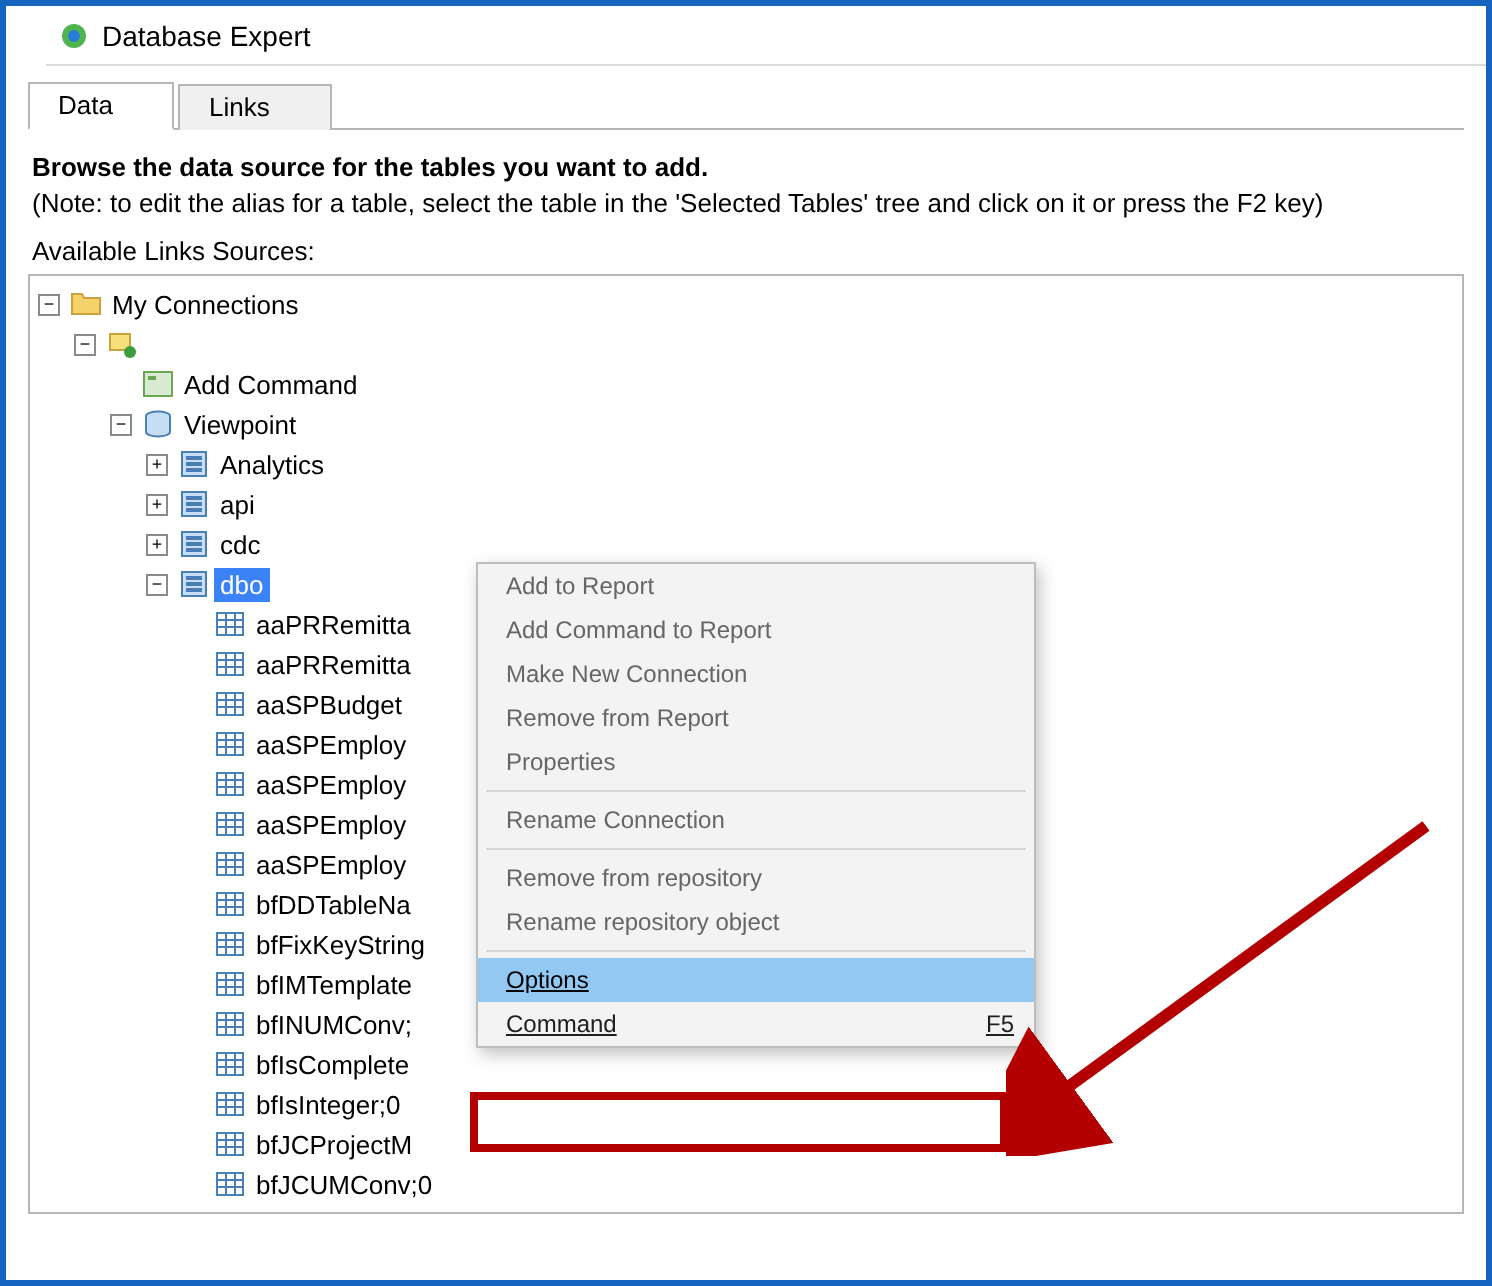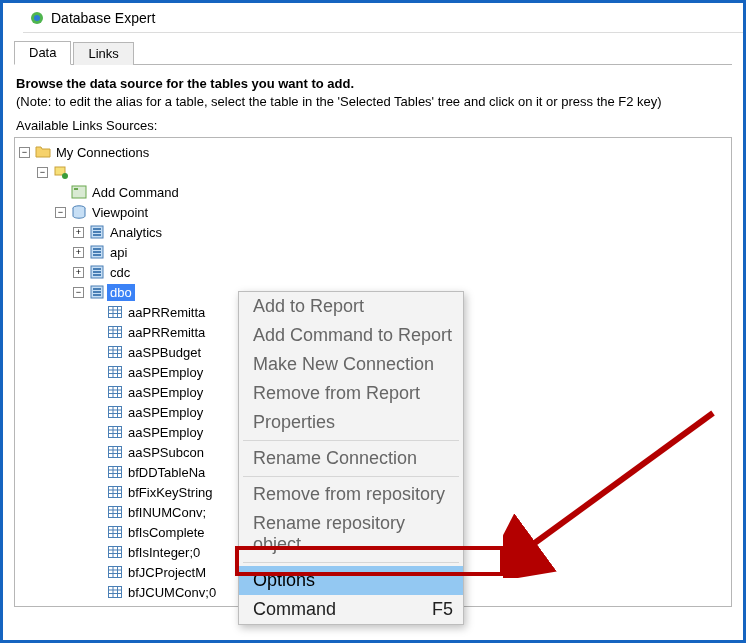--- a/index.html
+++ b/index.html
@@ -34,21 +34,21 @@
     top: 30px; left: 3px; right: 3px; bottom: 3px;
     padding: 6px 8px 0 8px;
   }
   .tabs {
     display: flex; align-items: flex-end;
     border-bottom: 1px solid #b6b6b6;
     height: 26px;
     margin-bottom: 10px;
   }
   .tab {
-    padding: 3px 14px 4px 14px;
+    padding: 3px 30px 4px 14px;
     border: 1px solid #b6b6b6;
     border-bottom: none;
     margin-right: 2px;
     background: #f0f0f0;
     position: relative;
     top: 1px;
     cursor: default;
     font-size: 13px;
   }
   .tab.active {
@@ -84,35 +84,35 @@
     cursor: default;
   }
   .toggle.empty { border: none; }
   .nicon { width: 16px; height: 16px; display: inline-block; }
   .label { padding: 1px 3px; }
   .label.selected { background: #3b82f6; color: #fff; }
 
   
   .ctx {
     position: absolute;
-    left: 235px; top: 288px;
-    width: 226px;
+    left: 235px; top: 278px;
+    width: 280px;
     background: #f3f3f3;
     border: 1px solid #bdbdbd;
     box-shadow: 2px 3px 8px rgba(0,0,0,0.25);
     z-index: 5;
-    font-size: 18px;
+    font-size: 12px;
   }
   .ctx .mi {
     padding: 4px 10px 4px 14px;
     color: #666;
     display: flex; justify-content: space-between;
     cursor: default;
   }
-  .ctx .mi.enabled { color: #202020; }
+  .ctx .mi.enabled { color: #202020; text-decoration: underline; }
   .ctx .mi.highlight {
     background: #93c8f2;
     color: #000;
   }
   .ctx .sep { height: 1px; background: #d6d6d6; margin: 3px 4px; }
 
   .red-box {
     position: absolute;
     border: 4px solid #b30000;
     pointer-events: none;
@@ -344,47 +344,47 @@
                           <li class="node">
                             <div class="row">
                               <span class="toggle empty"></span>
                               <span class="nicon"><svg viewBox="0 0 16 16">
                                   <rect x="1.5" y="2.5" width="13" height="11" fill="#fff" stroke="#4a7fb5"></rect>
                                   <line x1="1.5" y1="6" x2="14.5" y2="6" stroke="#4a7fb5"></line>
                                   <line x1="1.5" y1="9.5" x2="14.5" y2="9.5" stroke="#4a7fb5"></line>
                                   <line x1="6" y1="2.5" x2="6" y2="13.5" stroke="#4a7fb5"></line>
                                   <line x1="10.5" y1="2.5" x2="10.5" y2="13.5" stroke="#4a7fb5"></line>
                                 </svg></span>
-                              <span class="label">aaSPSubcon</span>
-                            </div>
-                          </li>
-                          <li class="node">
-                            <div class="row">
-                              <span class="toggle empty"></span>
-                              <span class="nicon"><svg viewBox="0 0 16 16">
-                                  <rect x="1.5" y="2.5" width="13" height="11" fill="#fff" stroke="#4a7fb5"></rect>
-                                  <line x1="1.5" y1="6" x2="14.5" y2="6" stroke="#4a7fb5"></line>
-                                  <line x1="1.5" y1="9.5" x2="14.5" y2="9.5" stroke="#4a7fb5"></line>
-                                  <line x1="6" y1="2.5" x2="6" y2="13.5" stroke="#4a7fb5"></line>
-                                  <line x1="10.5" y1="2.5" x2="10.5" y2="13.5" stroke="#4a7fb5"></line>
-                                </svg></span>
                               <span class="label">bfDDTableNa</span>
                             </div>
                           </li>
                           <li class="node">
                             <div class="row">
                               <span class="toggle empty"></span>
                               <span class="nicon"><svg viewBox="0 0 16 16">
                                   <rect x="1.5" y="2.5" width="13" height="11" fill="#fff" stroke="#4a7fb5"></rect>
                                   <line x1="1.5" y1="6" x2="14.5" y2="6" stroke="#4a7fb5"></line>
                                   <line x1="1.5" y1="9.5" x2="14.5" y2="9.5" stroke="#4a7fb5"></line>
                                   <line x1="6" y1="2.5" x2="6" y2="13.5" stroke="#4a7fb5"></line>
                                   <line x1="10.5" y1="2.5" x2="10.5" y2="13.5" stroke="#4a7fb5"></line>
                                 </svg></span>
                               <span class="label">bfFixKeyString</span>
+                            </div>
+                          </li>
+                          <li class="node">
+                            <div class="row">
+                              <span class="toggle empty"></span>
+                              <span class="nicon"><svg viewBox="0 0 16 16">
+                                  <rect x="1.5" y="2.5" width="13" height="11" fill="#fff" stroke="#4a7fb5"></rect>
+                                  <line x1="1.5" y1="6" x2="14.5" y2="6" stroke="#4a7fb5"></line>
+                                  <line x1="1.5" y1="9.5" x2="14.5" y2="9.5" stroke="#4a7fb5"></line>
+                                  <line x1="6" y1="2.5" x2="6" y2="13.5" stroke="#4a7fb5"></line>
+                                  <line x1="10.5" y1="2.5" x2="10.5" y2="13.5" stroke="#4a7fb5"></line>
+                                </svg></span>
+                              <span class="label">bfIMTemplate</span>
                             </div>
                           </li>
                           <li class="node">
                             <div class="row">
                               <span class="toggle empty"></span>
                               <span class="nicon"><svg viewBox="0 0 16 16">
                                   <rect x="1.5" y="2.5" width="13" height="11" fill="#fff" stroke="#4a7fb5"></rect>
                                   <line x1="1.5" y1="6" x2="14.5" y2="6" stroke="#4a7fb5"></line>
                                   <line x1="1.5" y1="9.5" x2="14.5" y2="9.5" stroke="#4a7fb5"></line>
                                   <line x1="6" y1="2.5" x2="6" y2="13.5" stroke="#4a7fb5"></line>

